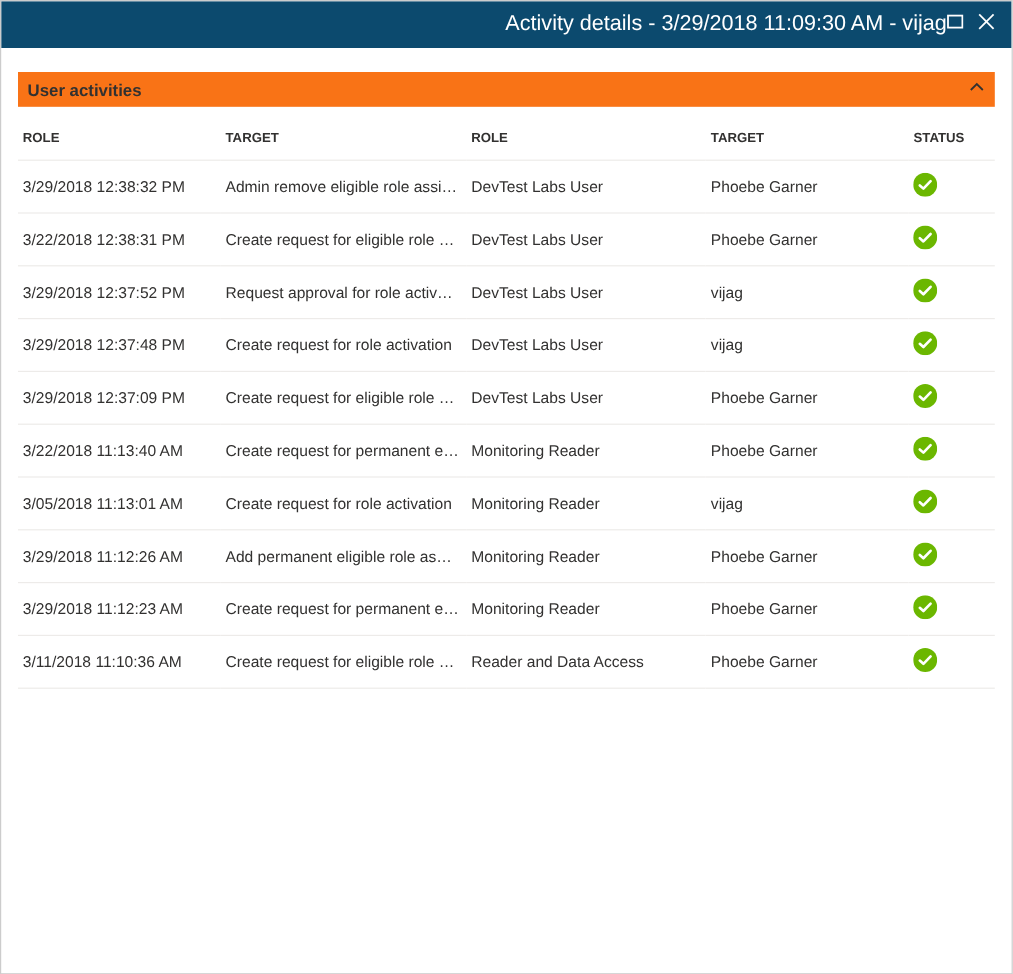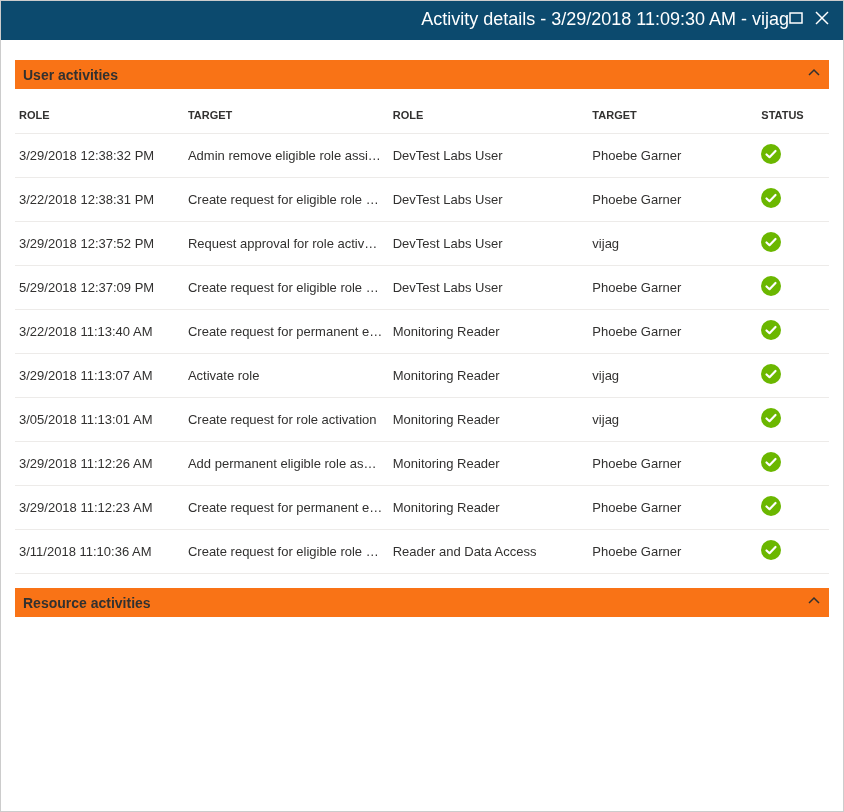--- a/index.html
+++ b/index.html
@@ -184,44 +184,44 @@
           <td>3/29/2018 12:37:52 PM</td>
           <td>Request approval for role activation</td>
           <td>DevTest Labs User</td>
           <td>vijag</td>
           <td><span class="status-icon"><svg viewBox="0 0 20 20">
                 <circle cx="10" cy="10" r="10" fill="#6bb700"></circle>
                 <path d="M5.5 10.5 L8.5 13.2 L14.5 7" stroke="#fff" stroke-width="2.2" fill="none" stroke-linecap="round" stroke-linejoin="round"></path>
               </svg></span></td>
         </tr>
         <tr>
-          <td>5/29/2018 12:37:09 PM</td>
+          <td>3/29/2018 12:37:48 PM</td>
+          <td>Create request for role activation</td>
+          <td>DevTest Labs User</td>
+          <td>vijag</td>
+          <td><span class="status-icon"><svg viewBox="0 0 20 20">
+                <circle cx="10" cy="10" r="10" fill="#6bb700"></circle>
+                <path d="M5.5 10.5 L8.5 13.2 L14.5 7" stroke="#fff" stroke-width="2.2" fill="none" stroke-linecap="round" stroke-linejoin="round"></path>
+              </svg></span></td>
+        </tr>
+        <tr>
+          <td>3/29/2018 12:37:09 PM</td>
           <td>Create request for eligible role assignment</td>
           <td>DevTest Labs User</td>
           <td>Phoebe Garner</td>
           <td><span class="status-icon"><svg viewBox="0 0 20 20">
                 <circle cx="10" cy="10" r="10" fill="#6bb700"></circle>
                 <path d="M5.5 10.5 L8.5 13.2 L14.5 7" stroke="#fff" stroke-width="2.2" fill="none" stroke-linecap="round" stroke-linejoin="round"></path>
               </svg></span></td>
         </tr>
         <tr>
           <td>3/22/2018 11:13:40 AM</td>
           <td>Create request for permanent eligible role assignment</td>
           <td>Monitoring Reader</td>
           <td>Phoebe Garner</td>
-          <td><span class="status-icon"><svg viewBox="0 0 20 20">
-                <circle cx="10" cy="10" r="10" fill="#6bb700"></circle>
-                <path d="M5.5 10.5 L8.5 13.2 L14.5 7" stroke="#fff" stroke-width="2.2" fill="none" stroke-linecap="round" stroke-linejoin="round"></path>
-              </svg></span></td>
-        </tr>
-        <tr>
-          <td>3/29/2018 11:13:07 AM</td>
-          <td>Activate role</td>
-          <td>Monitoring Reader</td>
-          <td>vijag</td>
           <td><span class="status-icon"><svg viewBox="0 0 20 20">
                 <circle cx="10" cy="10" r="10" fill="#6bb700"></circle>
                 <path d="M5.5 10.5 L8.5 13.2 L14.5 7" stroke="#fff" stroke-width="2.2" fill="none" stroke-linecap="round" stroke-linejoin="round"></path>
               </svg></span></td>
         </tr>
         <tr>
           <td>3/05/2018 11:13:01 AM</td>
           <td>Create request for role activation</td>
           <td>Monitoring Reader</td>
           <td>vijag</td>
@@ -258,22 +258,14 @@
           <td><span class="status-icon"><svg viewBox="0 0 20 20">
                 <circle cx="10" cy="10" r="10" fill="#6bb700"></circle>
                 <path d="M5.5 10.5 L8.5 13.2 L14.5 7" stroke="#fff" stroke-width="2.2" fill="none" stroke-linecap="round" stroke-linejoin="round"></path>
               </svg></span></td>
         </tr>
       </tbody>
   </table>
 
   <div class="section-gap"></div>
 
-  <div class="section-header">
-    <h2>Resource activities</h2>
-    <span class="chevron">
-      <svg viewBox="0 0 14 14">
-          <polyline points="2,9 7,4 12,9"></polyline>
-        </svg>
-    </span>
-  </div>
 
 </div>
 
 </body></html>

